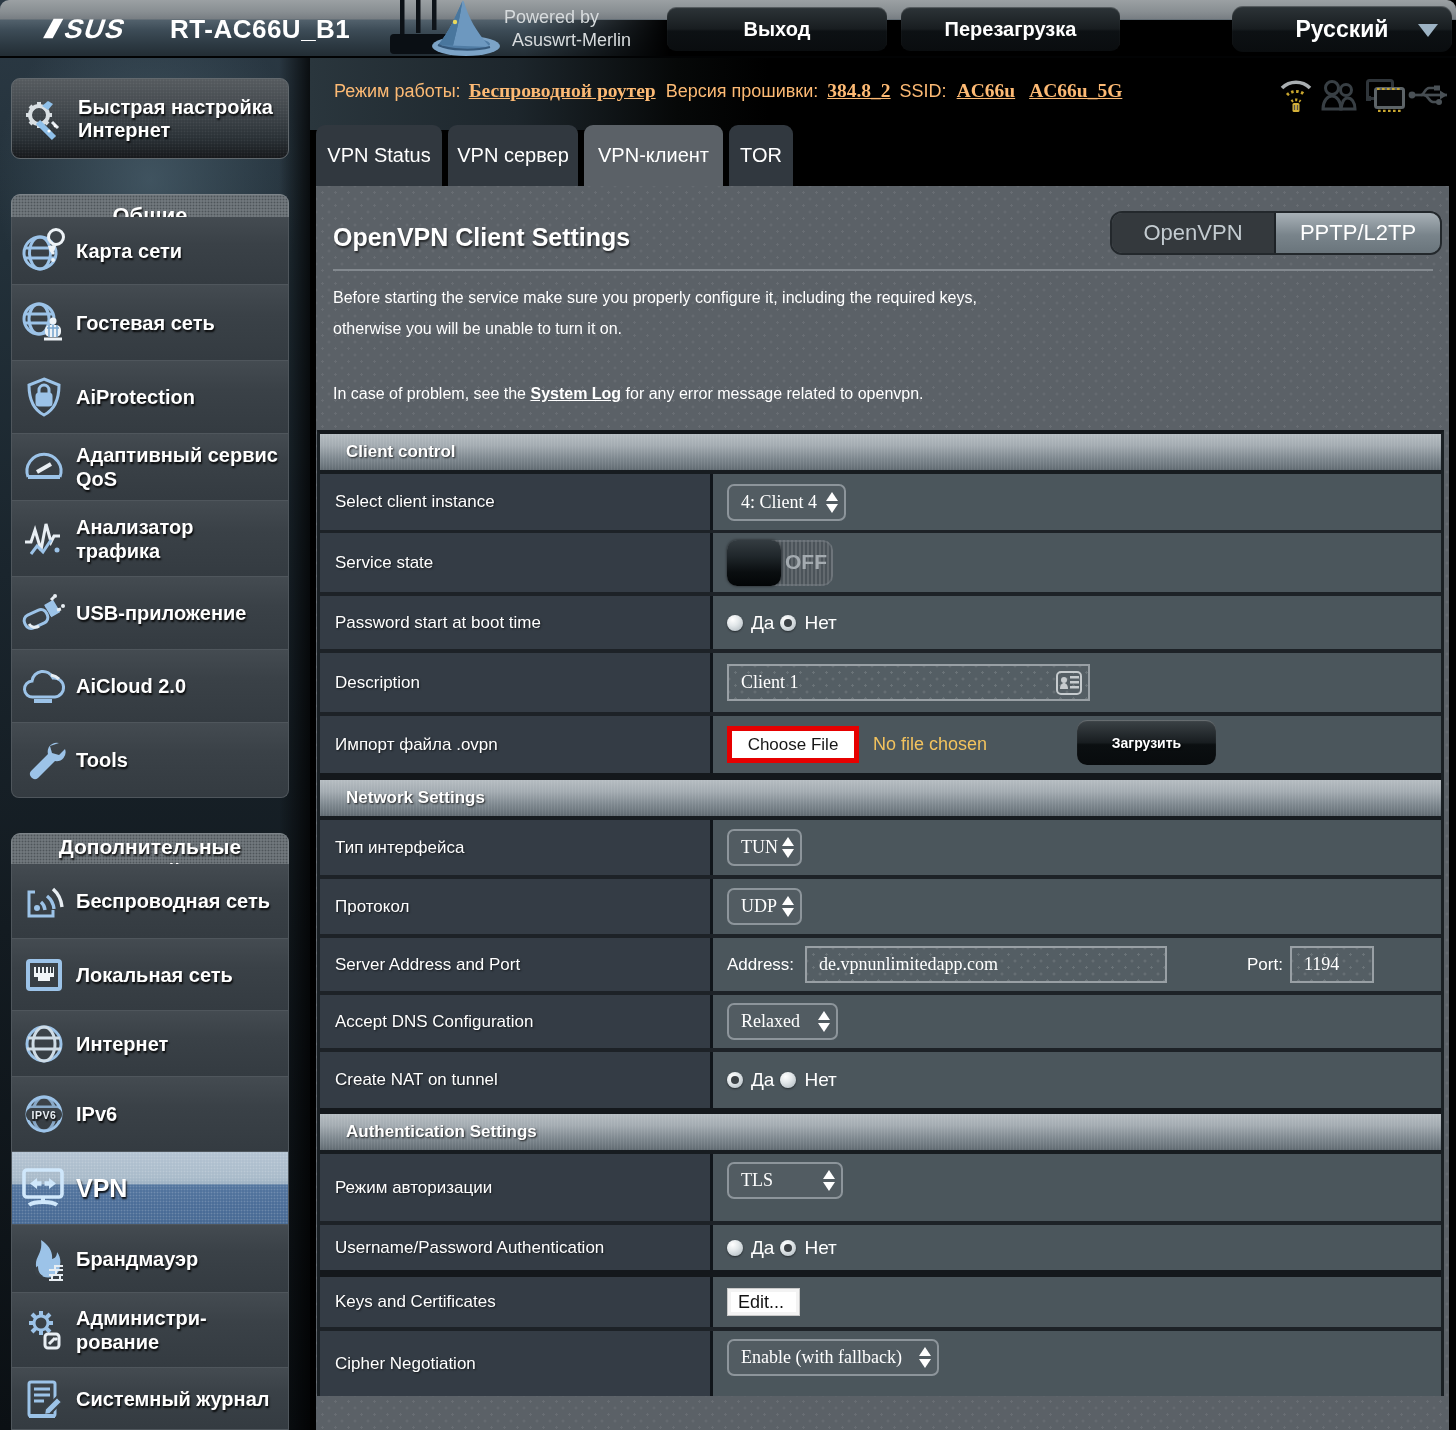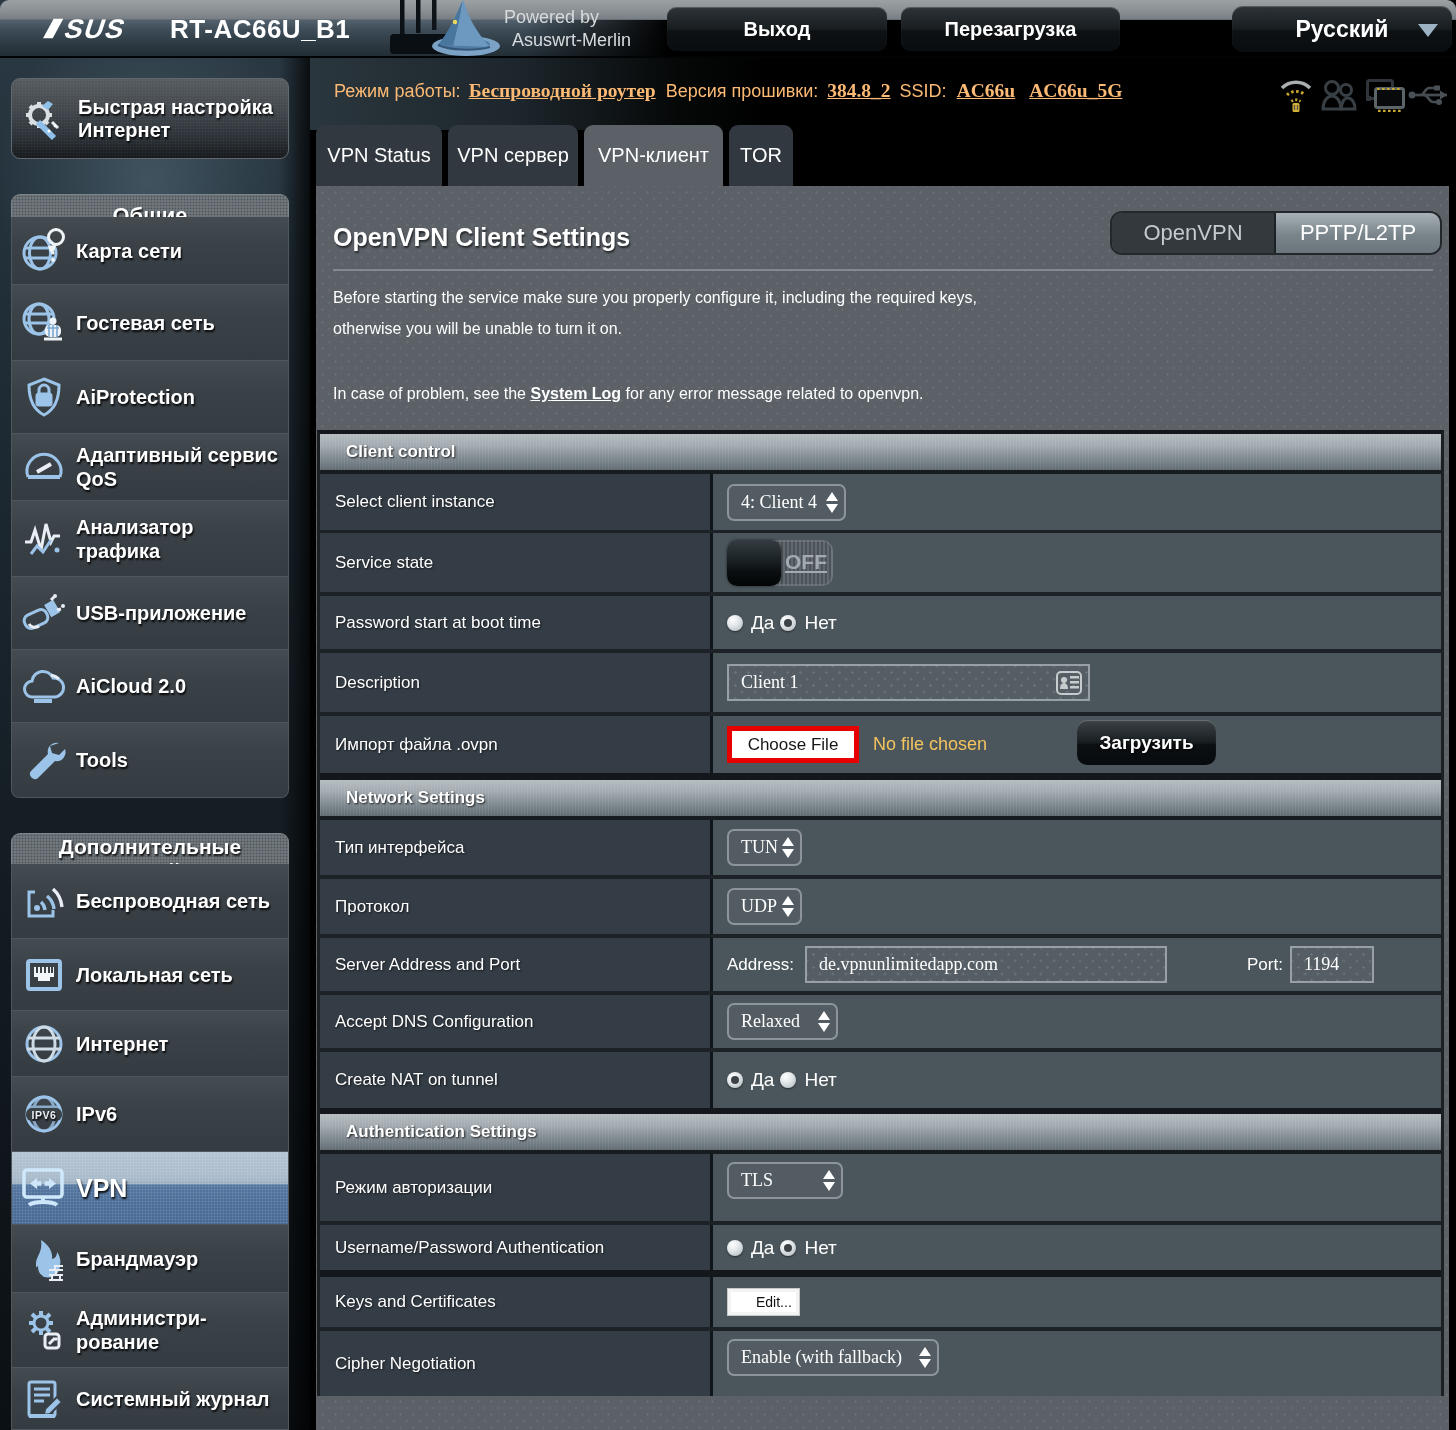--- a/index.html
+++ b/index.html
@@ -125,31 +125,31 @@
 .radio.sel::after { content:""; position:absolute; left:4px; top:4px; width:8px; height:8px; border-radius:50%; background:#3c4246; }
 .rlbl { color:#fff; font-size:19px; margin:0 6px 0 8px; }
 
 
 #toggle { width:106px; height:46px; border-radius:10px; position:relative;
   background:#4b5359 repeating-linear-gradient(90deg, rgba(255,255,255,.13) 0 2px, rgba(255,255,255,0) 2px 4px);
   box-shadow:inset 0 0 0 2px #79828880; }
 #toggle .knob { position:absolute; left:0; top:0; width:54px; height:46px; border-radius:10px;
   background:linear-gradient(180deg,#343c41 0%, #20272b 35%, #0a0e10 70%, #030506 100%);
   box-shadow:0 0 3px rgba(0,0,0,.6); }
-#toggle .off { position:absolute; left:58px; top:10px; color:#a4abb0; font-weight:bold; font-size:21px;text-decoration:underline; }
-
-
-#btn-upload { position:absolute; width:139px; height:45px; border-radius:10px; color:#fff; font-weight:bold; font-size:19px;
+#toggle .off { position:absolute; left:58px; top:10px; color:#a4abb0; font-weight:bold; font-size:21px; }
+
+
+#btn-upload { position:absolute; width:139px; height:45px; border-radius:10px; color:#fff; font-weight:bold; font-size:14px;
   background:linear-gradient(180deg,#3c4347 0%, #181d20 50%, #0b0f11 55%, #080b0d 100%);
   display:flex; align-items:center; justify-content:center; box-shadow:inset 0 1px 1px rgba(255,255,255,.25);
   text-shadow:1px 1px 2px rgba(0,0,0,.8); }
 #choosewrap { border:5px solid #e60000; background:#fff; }
 #choosebtn { background:#fff; color:#161616; font-size:17px; width:122px; height:27px; display:flex; align-items:center; justify-content:center; }
 #editbtn { width:73px; height:28px; background:#fff; border:1px solid #c9c9c9; box-shadow:0 0 0 3px #f3f3f3 inset;
-  color:#111; font-size:14px; display:flex; align-items:center; padding-left:28px; }
+  color:#111; font-size:18px; display:flex; align-items:center; padding-left:10px; }
 </style>
 </head>
 <body>
 <div id="bgleft" class="abs"></div>
 <div id="banner" class="abs">
   <svg class="abs logo" width="118" height="27" viewBox="0 0 120 28">
     <g fill="#fff" transform="skewX(-18)">
       <path d="M14 4 L24 4 L13 24 L3 24 Z" transform="skewX(18)"></path>
       <text x="31" y="24" font-size="28" font-weight="bold" font-family="Liberation Sans" letter-spacing="1.5">SUS</text>
     </g>

